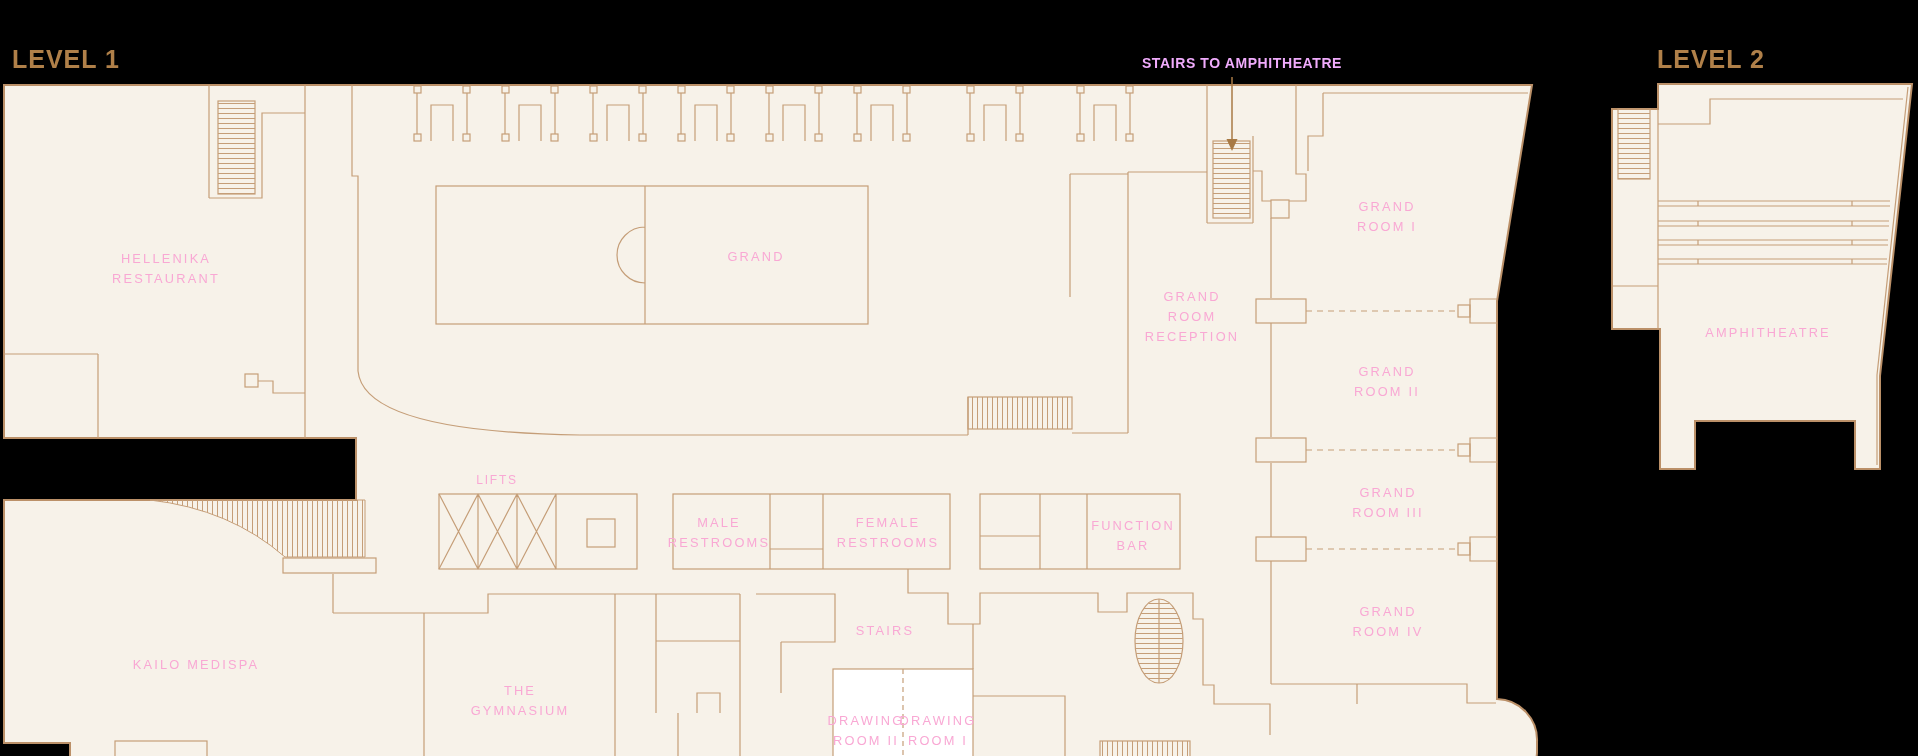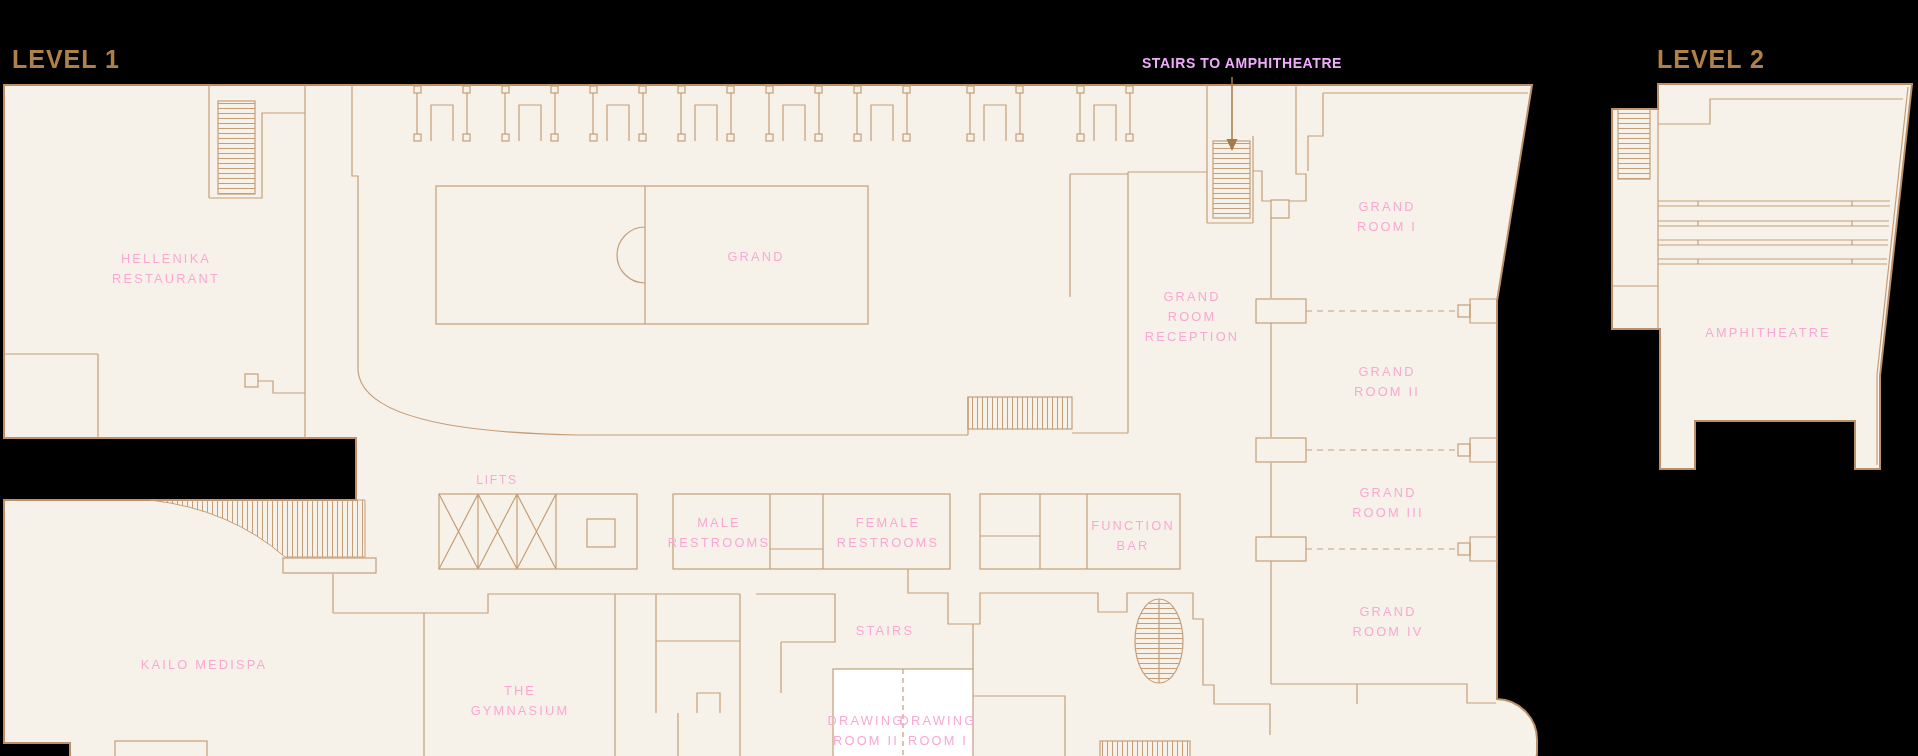--- a/index.html
+++ b/index.html
@@ -180,21 +180,21 @@
   <div class="rl" style="left:1388px;top:581px">GRAND
 ROOM IV</div>
   <div class="rl" style="left:1387px;top:740px">TERRACE</div>
   <div class="rl" style="left:1133px;top:495px">FUNCTION
 BAR</div>
   <div class="rl" style="left:719px;top:492px">MALE
 RESTROOMS</div>
   <div class="rl" style="left:888px;top:492px">FEMALE
 RESTROOMS</div>
   <div class="rl small" style="left:497px;top:439px">LIFTS</div>
-  <div class="rl" style="left:204px;top:624px">KAILO MEDISPA</div>
+  <div class="rl" style="left:196px;top:624px">KAILO MEDISPA</div>
   <div class="rl" style="left:520px;top:660px">THE
 GYMNASIUM</div>
   <div class="rl" style="left:885px;top:590px">STAIRS</div>
   <div class="rl" style="left:866px;top:690px">DRAWING
 ROOM II</div>
   <div class="rl" style="left:938px;top:690px">DRAWING
 ROOM I</div>
 
   <div class="rl" style="left:1768px;top:292px">AMPHITHEATRE</div>
 </div>

